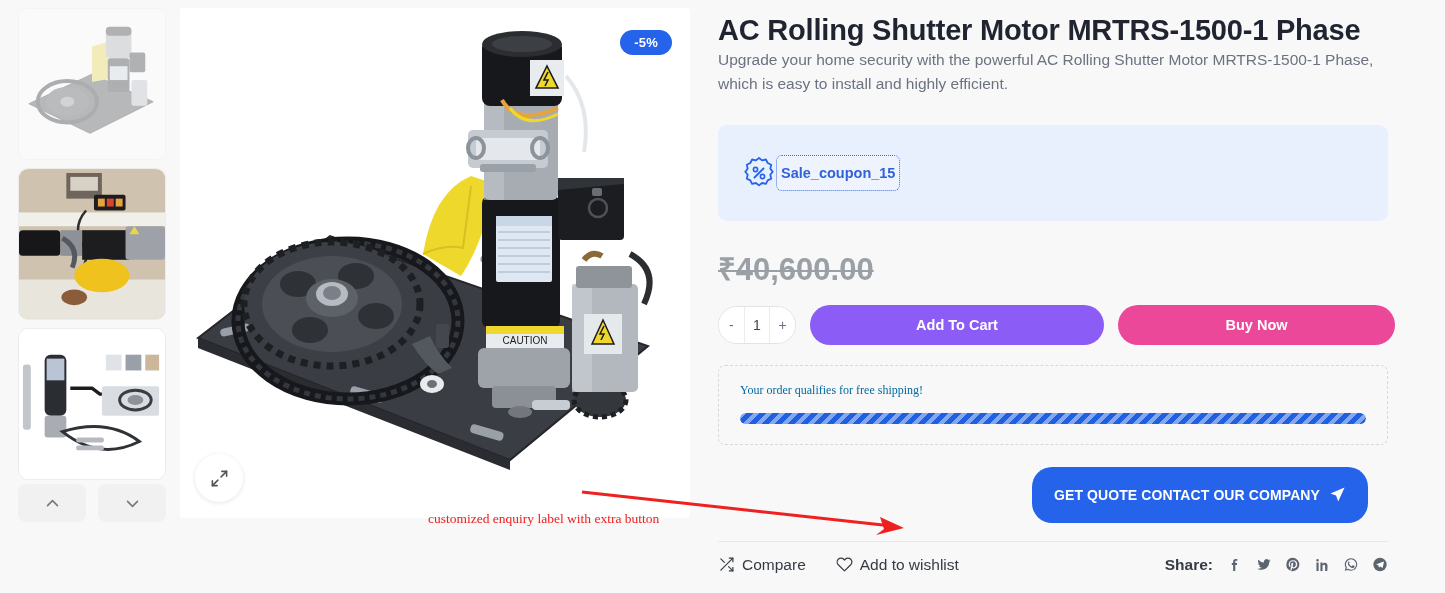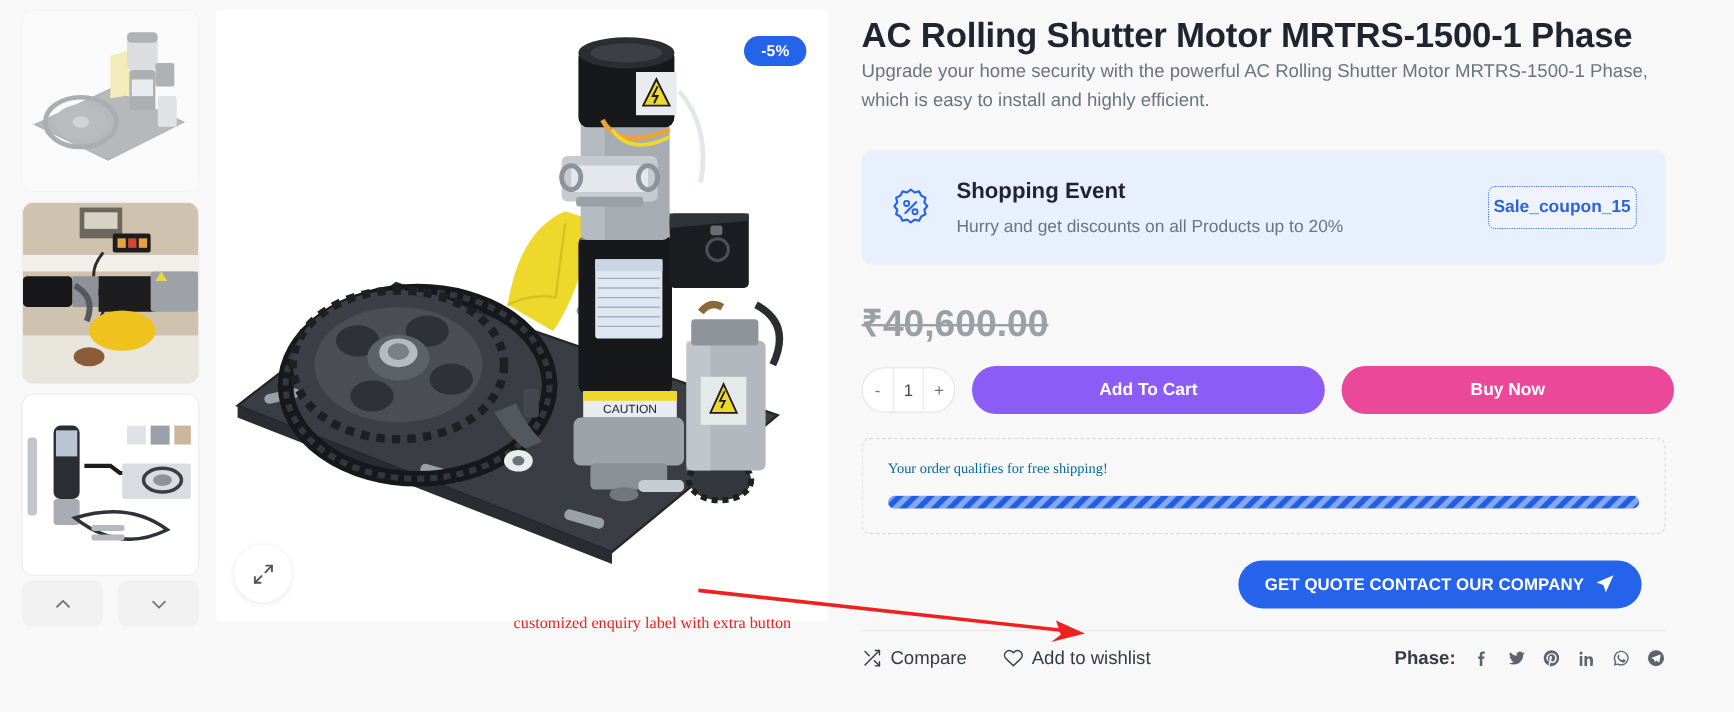--- a/index.html
+++ b/index.html
@@ -126,21 +126,21 @@
       rgba(255,255,255,.45) 25%, transparent 25%,
       transparent 50%, rgba(255,255,255,.45) 50%,
       rgba(255,255,255,.45) 75%, transparent 75%, transparent);
     background-size: 13px 13px;
   }
 
   
   .quote-row { margin-top: 22px; width: 670px; display: flex; justify-content: flex-end;
                padding-right: 20px; }
   .btn-quote {
-    height: 40px; background: #2563eb; color: #fff; border: none;
+    height: 56px; background: #2563eb; color: #fff; border: none;
     border-radius: 20px; font-size: 14px; font-weight: 700; letter-spacing: .1px;
     padding: 0 22px; display: flex; align-items: center; gap: 9px; cursor: pointer;
     font-family: "Liberation Sans", sans-serif;
   }
   .btn-quote svg { width: 17px; height: 17px; fill: #fff; }
 
   
   .divider { margin-top: 18px; width: 670px; height: 1px; background: #e8e8e8; }
   .footer {
     margin-top: 14px; width: 670px; display: flex; align-items: center;
@@ -362,24 +362,20 @@
 
     <div class="event">
       <div class="event-icon">
         <svg viewBox="0 0 34 34">
           <path d="M17 2 l3.1 2.4 3.8 -.9 1.8 3.5 3.5 1.8 -.9 3.8 2.4 3.1 -2.4 3.1 .9 3.8 -3.5 1.8 -1.8 3.5 -3.8 -.9 -3.1 2.4 -3.1 -2.4 -3.8 .9 -1.8 -3.5 -3.5 -1.8 .9 -3.8 -2.4 -3.1 2.4 -3.1 -.9 -3.8 3.5 -1.8 1.8 -3.5 3.8 .9 z" fill="none" stroke="#2563eb" stroke-width="1.8" stroke-linejoin="round"></path>
           <circle cx="13.5" cy="13.5" r="2.1" fill="none" stroke="#2563eb" stroke-width="1.6"></circle>
           <circle cx="20.5" cy="20.5" r="2.1" fill="none" stroke="#2563eb" stroke-width="1.6"></circle>
           <line x1="21.5" y1="12.5" x2="12.5" y2="21.5" stroke="#2563eb" stroke-width="1.8" stroke-linecap="round"></line>
         </svg>
       </div>
-      <div class="event-text">
-        <div class="event-title">Shopping Event</div>
-        <div class="event-sub">Hurry and get discounts on all Products up to 20%</div>
-      </div>
       <div class="coupon">Sale_coupon_15</div>
     </div>
 
     <div class="prices">
       <span class="price-old">₹40,600.00</span>
     </div>
 
     <div class="actions">
       <div class="qty">
         <button>-</button>
@@ -420,21 +416,21 @@
         <span>Compare</span>
       </div>
       <div class="f-link">
         <svg viewBox="0 0 24 24">
           <path d="M20.8 4.6a5.5 5.5 0 0 0-7.8 0L12 5.7l-1-1.1a5.5 5.5 0 0 0-7.8 7.8l1.1 1L12 21l7.7-7.6 1.1-1a5.5 5.5 0 0 0 0-7.8z"></path>
         </svg>
         <span>Add to wishlist</span>
       </div>
 
       <div class="share">
-        <span class="share-label">Phase:</span>
+        <span class="share-label">Share:</span>
         <a>
           <svg viewBox="0 0 24 24" width="16" height="16">
               <path d="M15.5 3h-2.6c-2.3 0-3.7 1.5-3.7 3.8V9H7.2v3h2v9h3.2v-9h2.4l.4-3h-2.8V7.1c0-.8.2-1.3 1.3-1.3h1.8z"></path>
             </svg>
         </a>
         <a>
           <svg viewBox="0 0 24 24" width="17" height="17">
               <path d="M22 5.9c-.7.3-1.5.5-2.3.6.8-.5 1.4-1.3 1.7-2.2-.8.5-1.7.8-2.6 1a4 4 0 0 0-6.9 3.7A11.6 11.6 0 0 1 3.6 4.7a4 4 0 0 0 1.3 5.4c-.7 0-1.3-.2-1.8-.5a4 4 0 0 0 3.3 4 4 4 0 0 1-1.8.1 4 4 0 0 0 3.8 2.8A8.1 8.1 0 0 1 2 18.2a11.5 11.5 0 0 0 6.3 1.8c7.5 0 11.6-6.2 11.6-11.6v-.5c.8-.6 1.5-1.3 2.1-2z"></path>
             </svg>
         </a>

